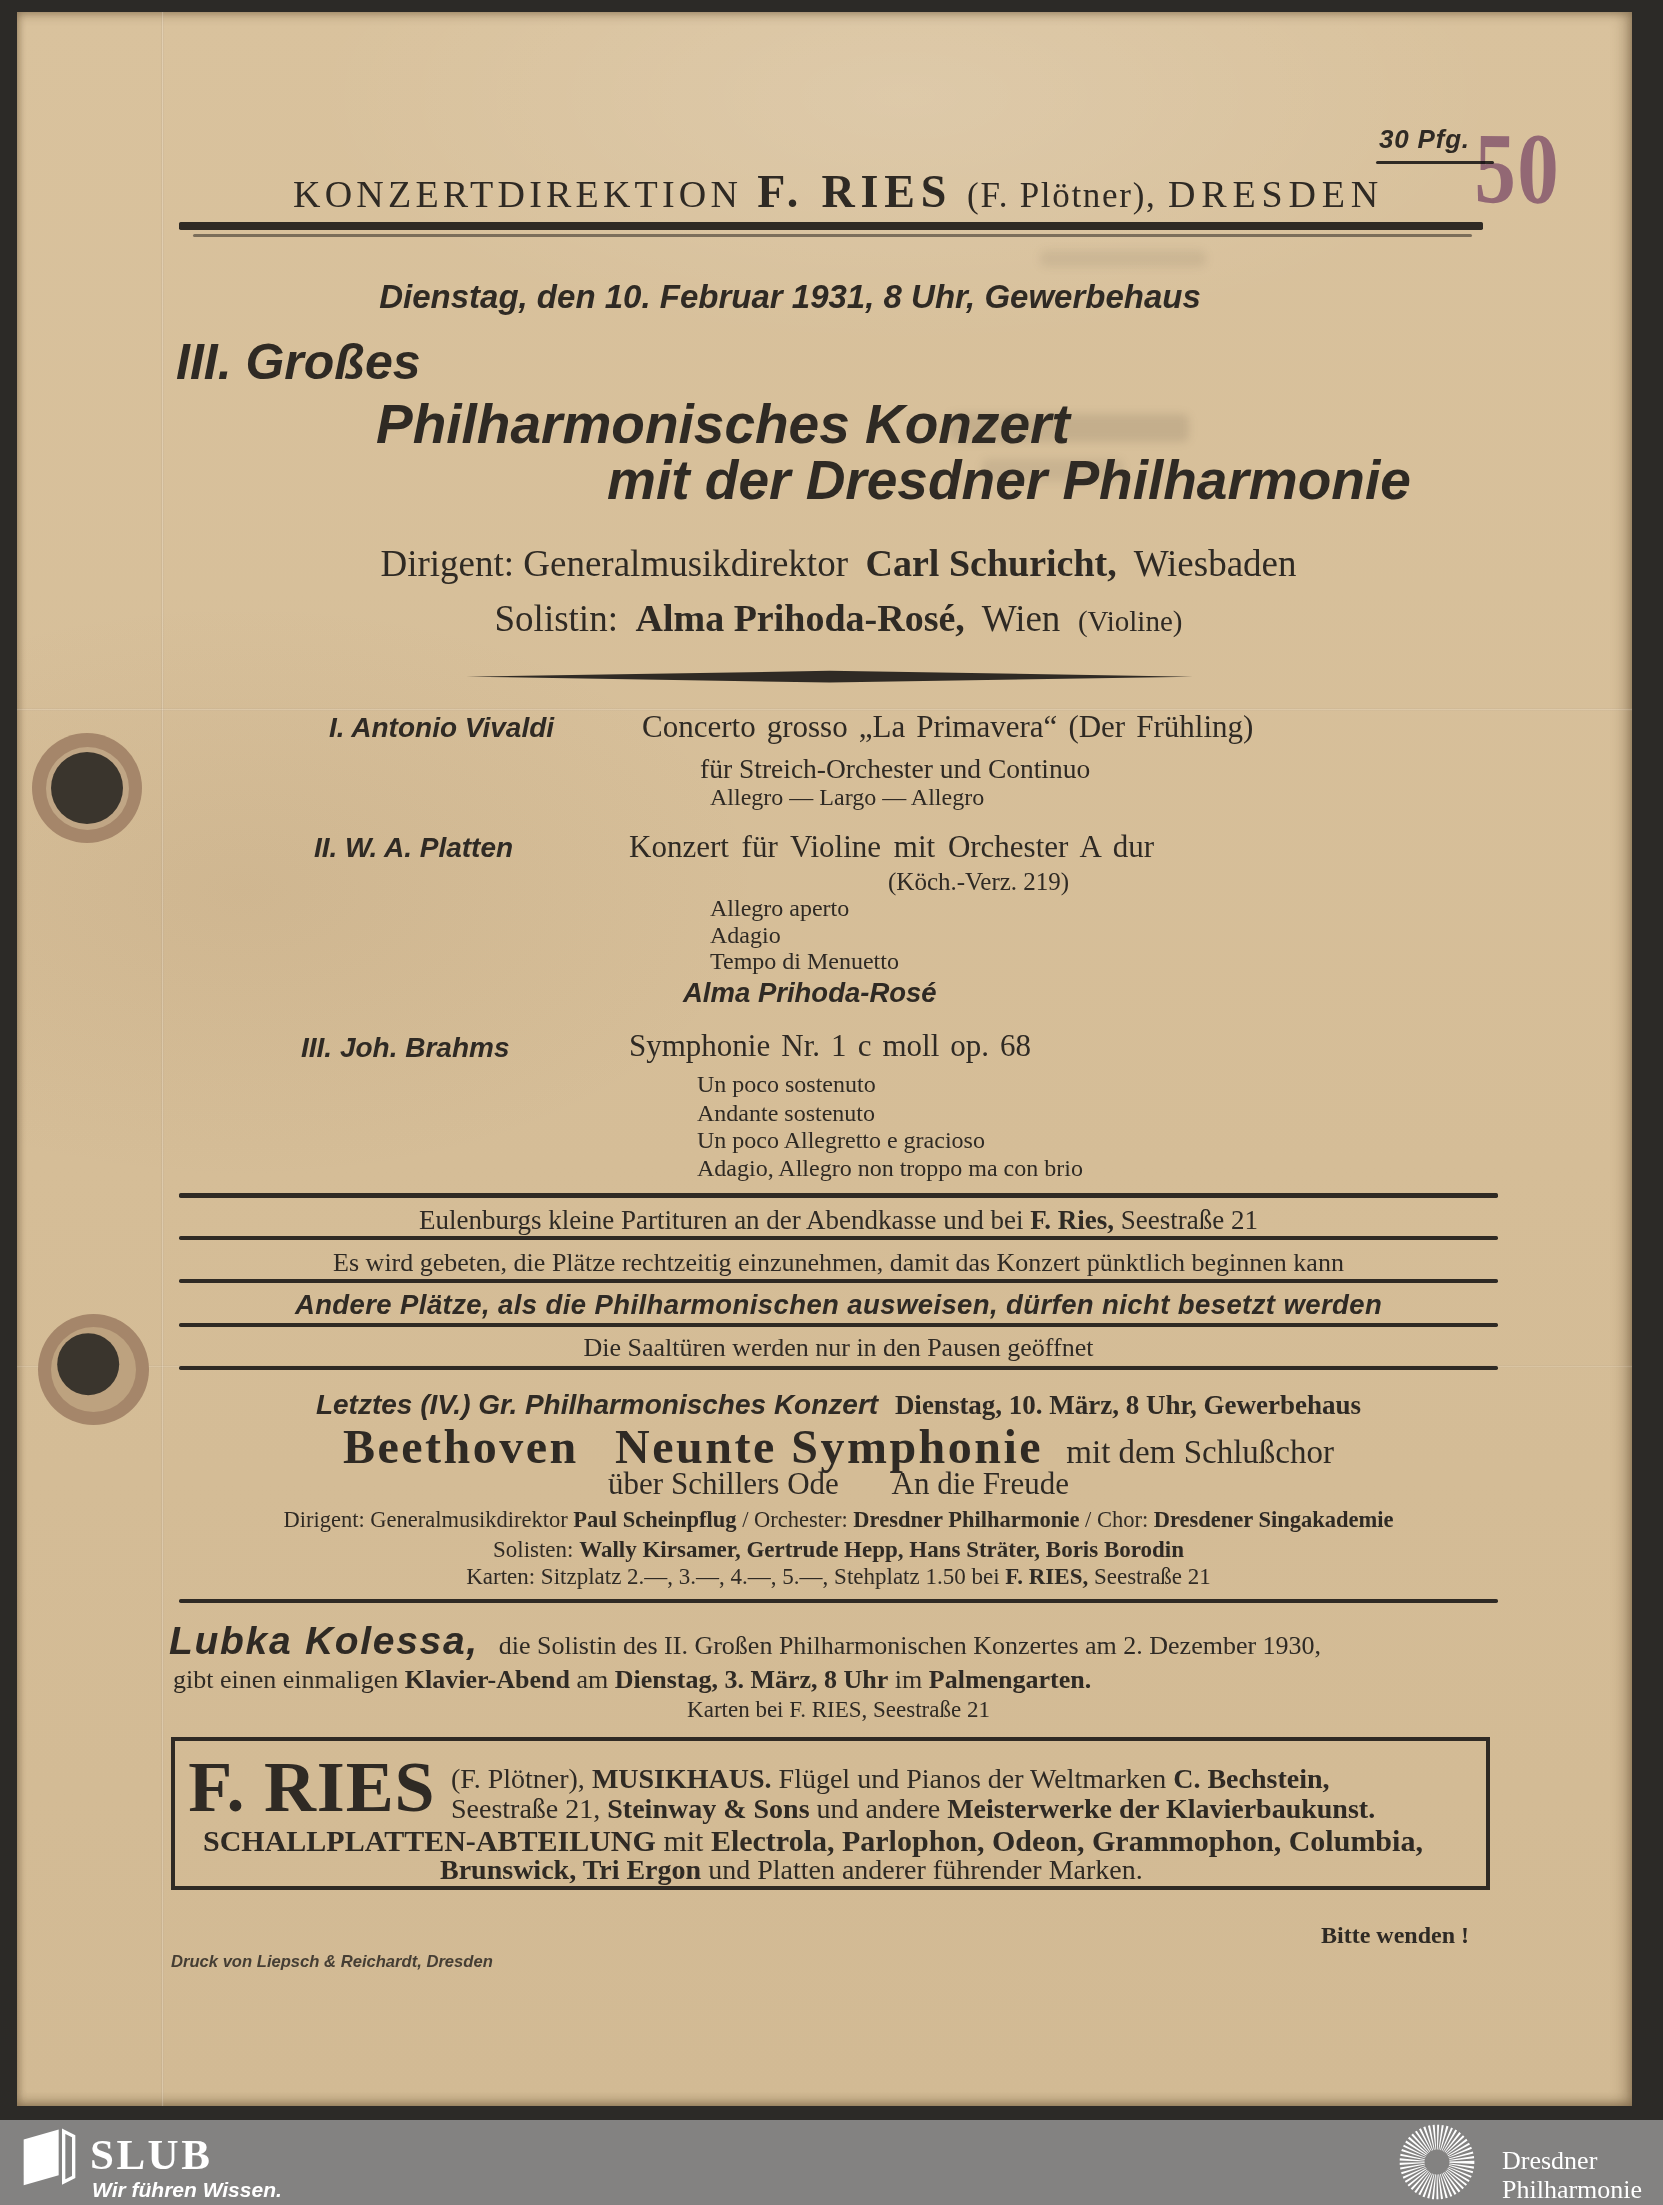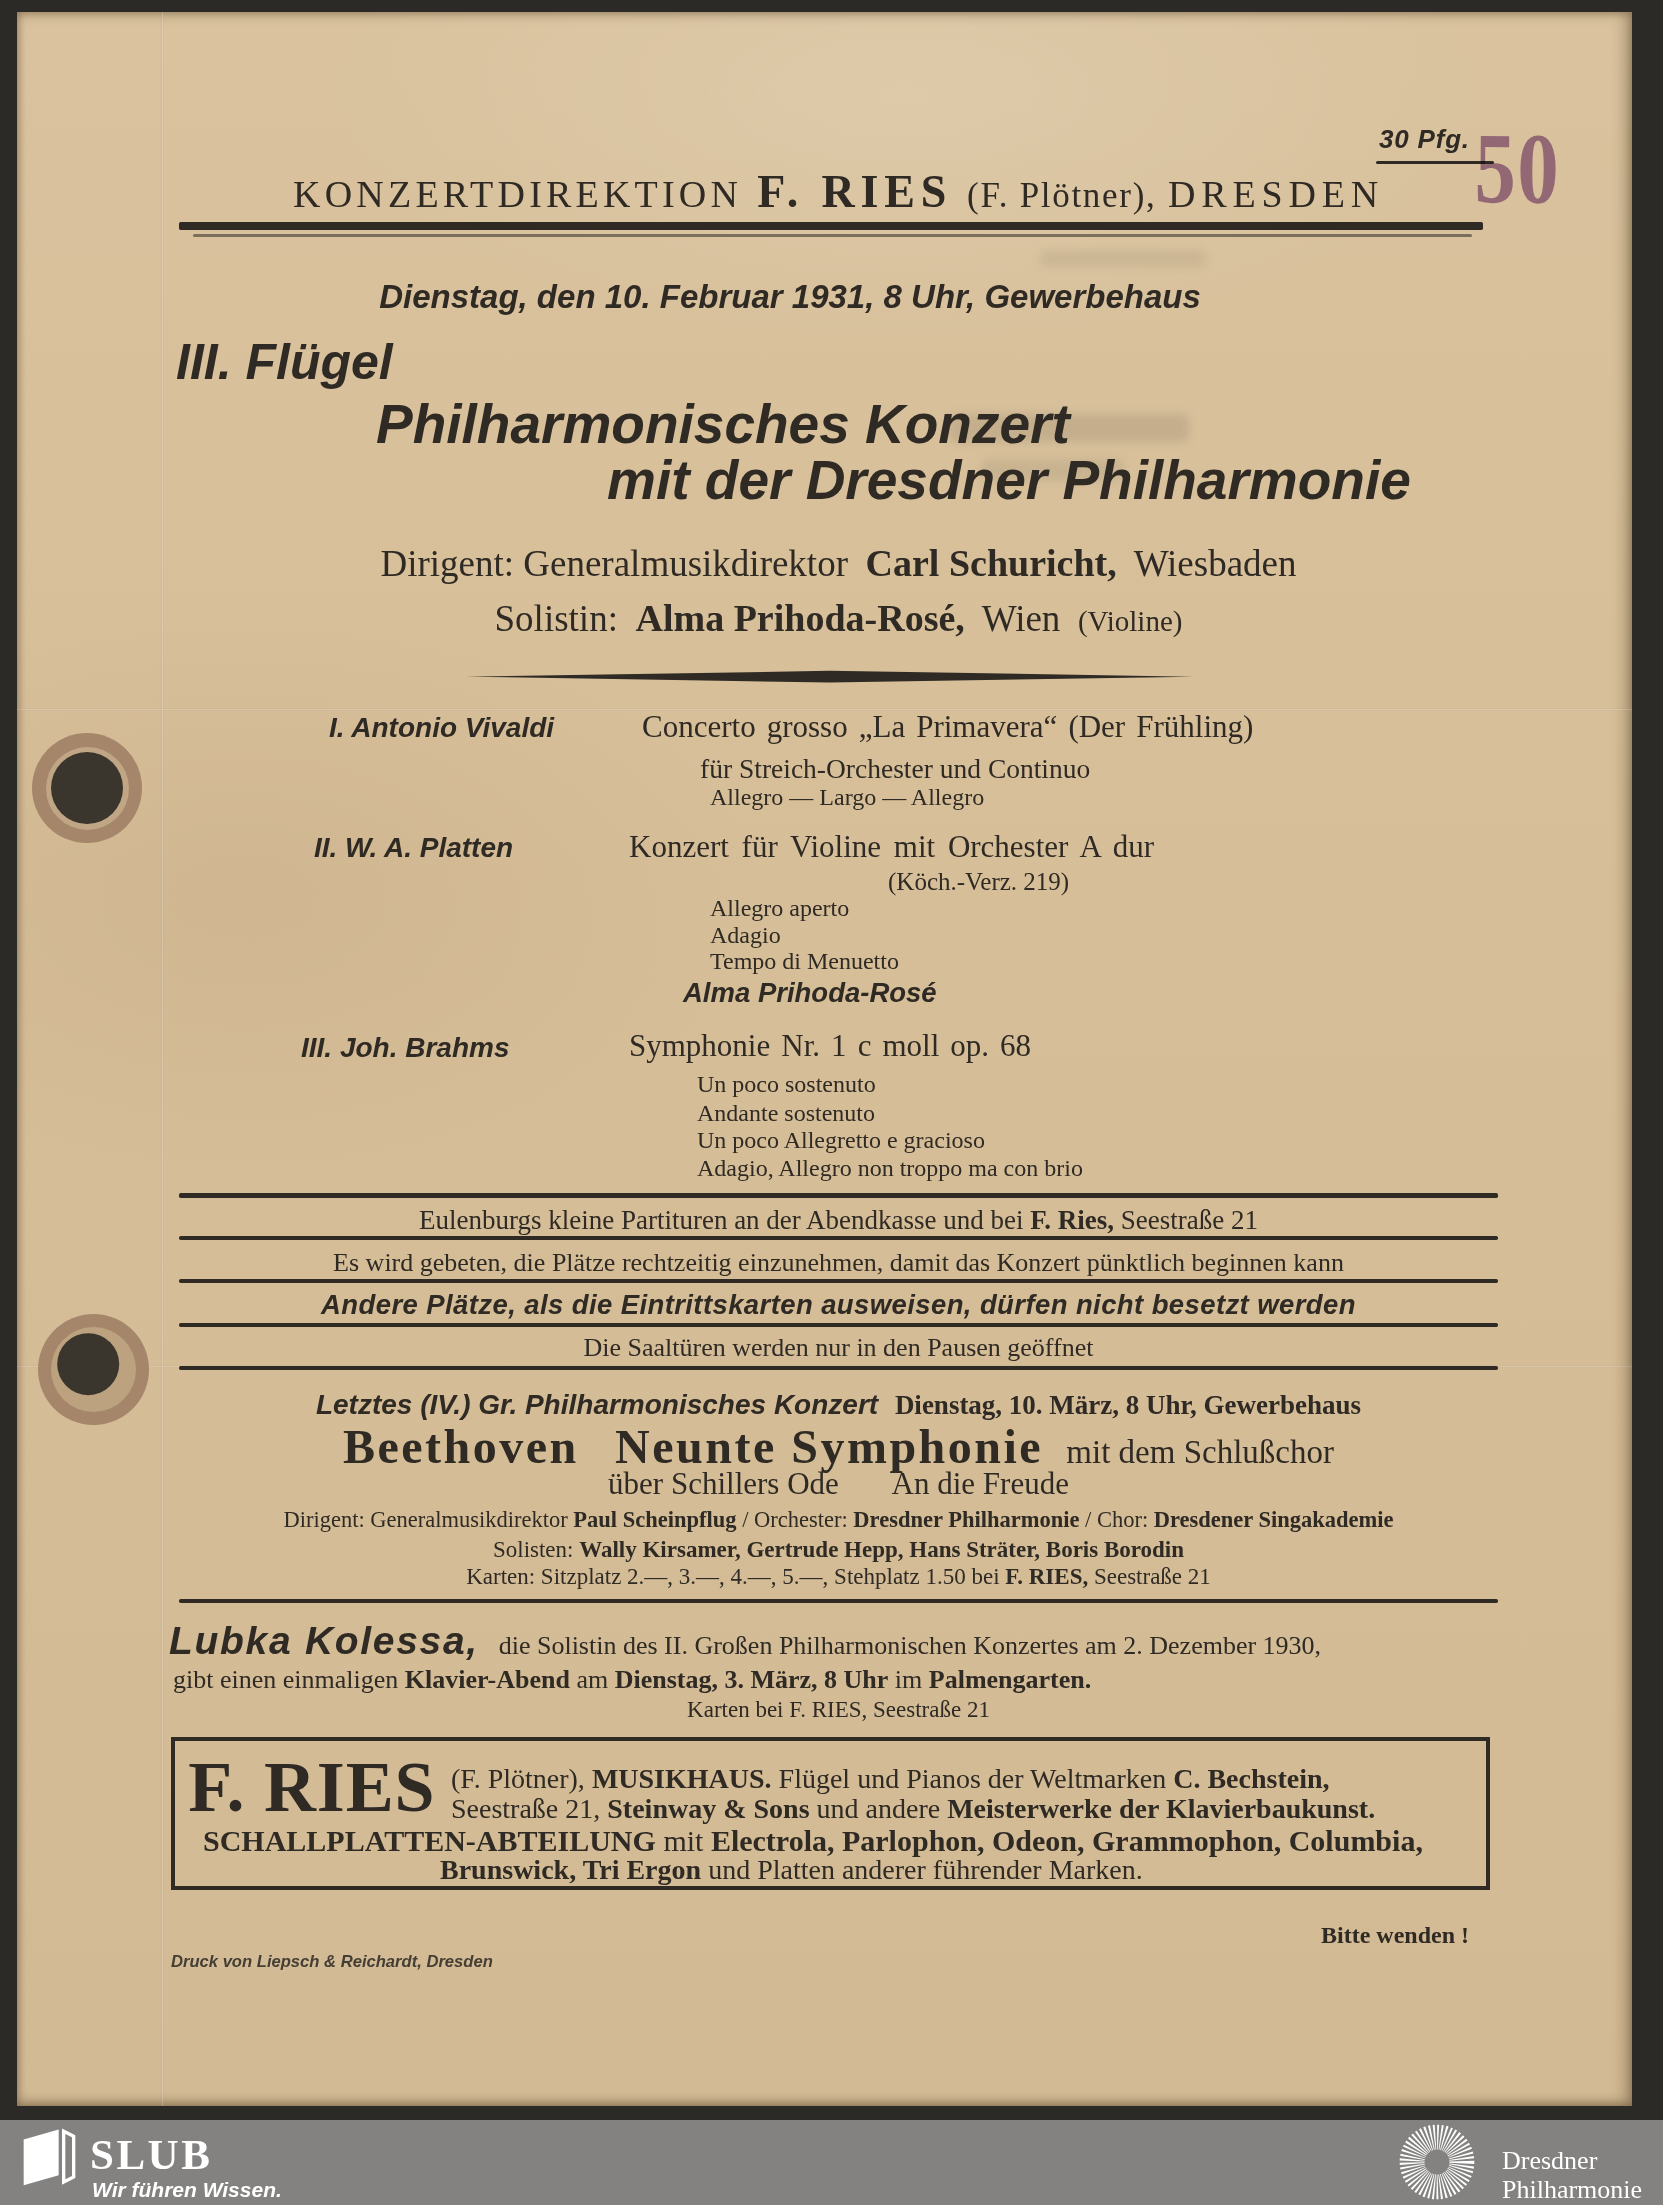--- a/index.html
+++ b/index.html
@@ -57,21 +57,21 @@
     <div class="abs" style="left:1475px;top:110px;font-size:101px;font-weight:700;letter-spacing:1.7px;color:#9b6fb0;opacity:.82;mix-blend-mode:multiply;transform:scaleX(.82) rotate(.6deg);transform-origin:left top;">50</div>
 
     <div class="ctr" style="top:166px;font-size:38px;letter-spacing:4.2px;">
       <span>KONZERTDIREKTION</span><span class="b" style="font-size:46px;letter-spacing:5.8px;margin:0 15px;">F. RIES</span><span style="font-size:35px;letter-spacing:1.7px;margin-right:11.6px;">(F. Plötner),</span><span style="letter-spacing:5.8px;">DRESDEN</span>
     </div>
     <div class="rule" style="left:179px;top:222px;width:1304px;height:7.5px;"></div>
     <div class="rule" style="left:193px;top:234px;width:1279px;height:2.5px;opacity:.55;"></div>
 
     <div class="abs sans" style="left:133px;top:278px;width:1314px;text-align:center;font-size:33px;font-weight:700;">Dienstag, den 10. Februar 1931, 8 Uhr, Gewerbehaus</div>
 
-    <div class="abs sans b" style="left:176px;top:334px;font-size:50px;">III. Flügel</div>
+    <div class="abs sans b" style="left:176px;top:334px;font-size:50px;">III. Großes</div>
     <div class="abs sans b" style="left:376px;top:393px;font-size:55px;">Philharmonisches Konzert</div>
     <div class="abs sans b" style="left:607px;top:449px;font-size:55px;">mit der Dresdner Philharmonie</div>
 
     <div class="ctr" style="top:542px;font-size:37px;">
       <span>Dirigent: Generalmusikdirektor</span>
       <span class="b" style="font-size:38px;margin:0 8.3px;">Carl Schuricht,</span>
       <span>Wiesbaden</span>
     </div>
     <div class="ctr" style="top:597px;font-size:37px;">
       <span>Solistin:</span>
@@ -102,21 +102,21 @@
     <div class="abs" style="left:697px;top:1071px;font-size:24px;">Un poco sostenuto</div>
     <div class="abs" style="left:697px;top:1100px;font-size:24px;">Andante sostenuto</div>
     <div class="abs" style="left:697px;top:1127px;font-size:24px;">Un poco Allegretto e gracioso</div>
     <div class="abs" style="left:697px;top:1155px;font-size:24px;">Adagio, Allegro non troppo ma con brio</div>
 
     <div class="rule" style="left:179px;top:1193px;width:1319px;height:5px;"></div>
     <div class="ctr" style="top:1205px;font-size:27px;"><span class="sgn">Eulenburgs kleine Partituren an der Abendkasse und bei </span><span class="sgb">F. Ries,</span><span class="sgn"> Seestraße 21</span></div>
     <div class="rule" style="left:179px;top:1236px;width:1319px;height:4.2px;"></div>
     <div class="ctr" style="top:1248px;font-size:26px;"><span class="sgn">Es wird gebeten, die Plätze rechtzeitig einzunehmen, damit das Konzert pünktlich beginnen kann</span></div>
     <div class="rule" style="left:179px;top:1279px;width:1319px;height:4.2px;"></div>
-    <div class="ctr sans" style="top:1289px;font-size:27.5px;letter-spacing:0.4px;"><span class="sgb">Andere Plätze, als die Eintrittskarten ausweisen, dürfen nicht besetzt werden</span></div>
+    <div class="ctr sans" style="top:1289px;font-size:27.5px;letter-spacing:0.4px;"><span class="sgb">Andere Plätze, als die Philharmonischen ausweisen, dürfen nicht besetzt werden</span></div>
     <div class="rule" style="left:179px;top:1323px;width:1319px;height:4.2px;"></div>
     <div class="ctr" style="top:1333px;font-size:26px;"><span class="sgn">Die Saaltüren werden nur in den Pausen geöffnet</span></div>
     <div class="rule" style="left:179px;top:1366px;width:1319px;height:4.2px;"></div>
 
     <div class="ctr" style="top:1389px;font-size:27px;">
       <span class="sans b" style="font-size:28px;">Letztes (IV.) Gr. Philharmonisches Konzert</span>
       <span class="b" style="margin-left:10px;">Dienstag, 10. März, 8 Uhr, Gewerbehaus</span>
     </div>
     <div class="ctr" style="top:1419px;font-size:33px;">
       <span class="b" style="font-size:48px;letter-spacing:2.5px;">Beethoven</span>

